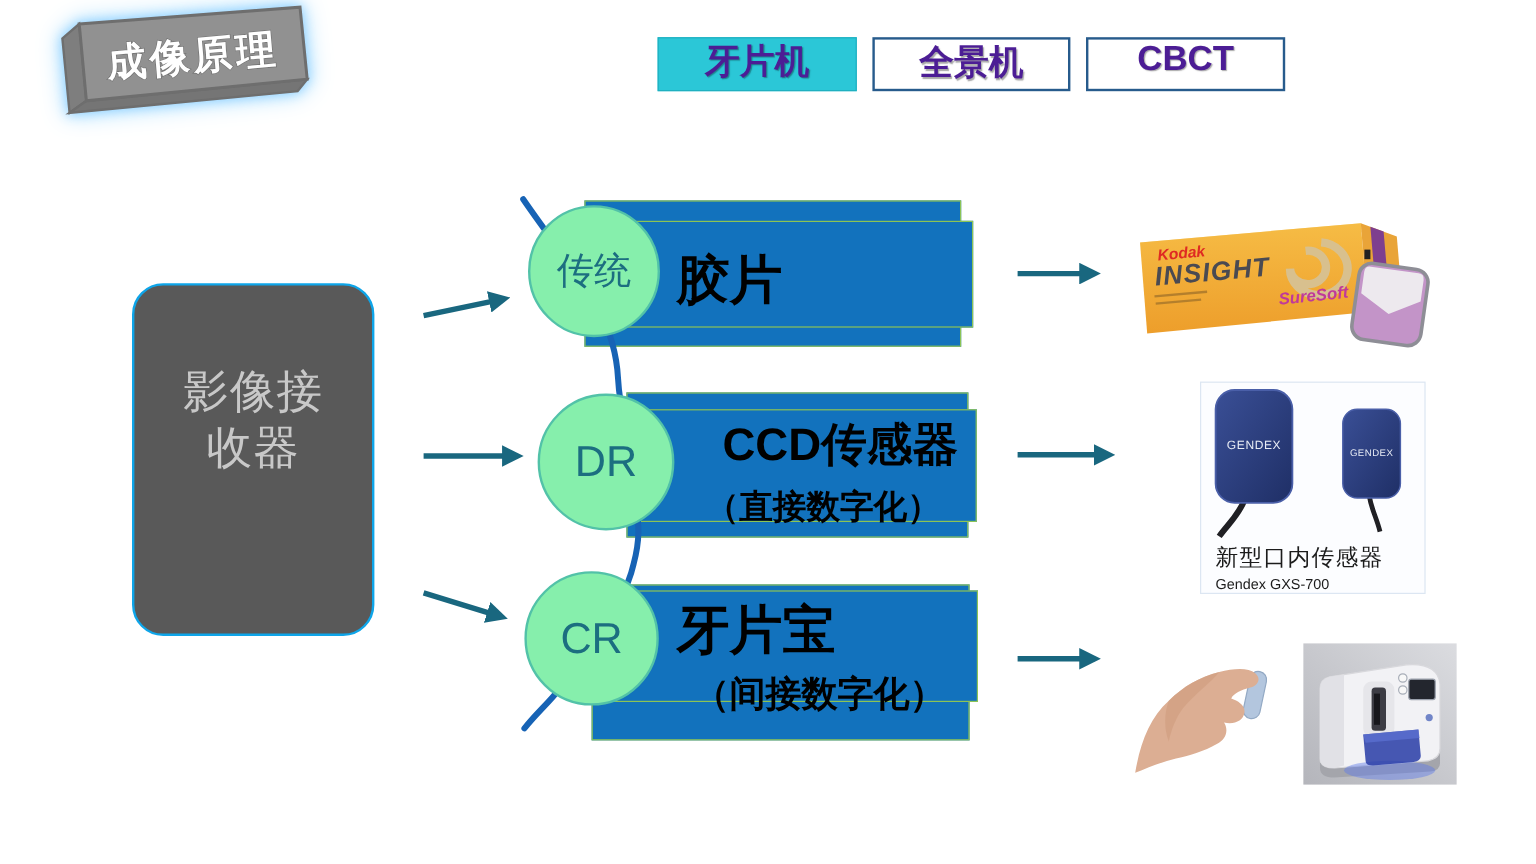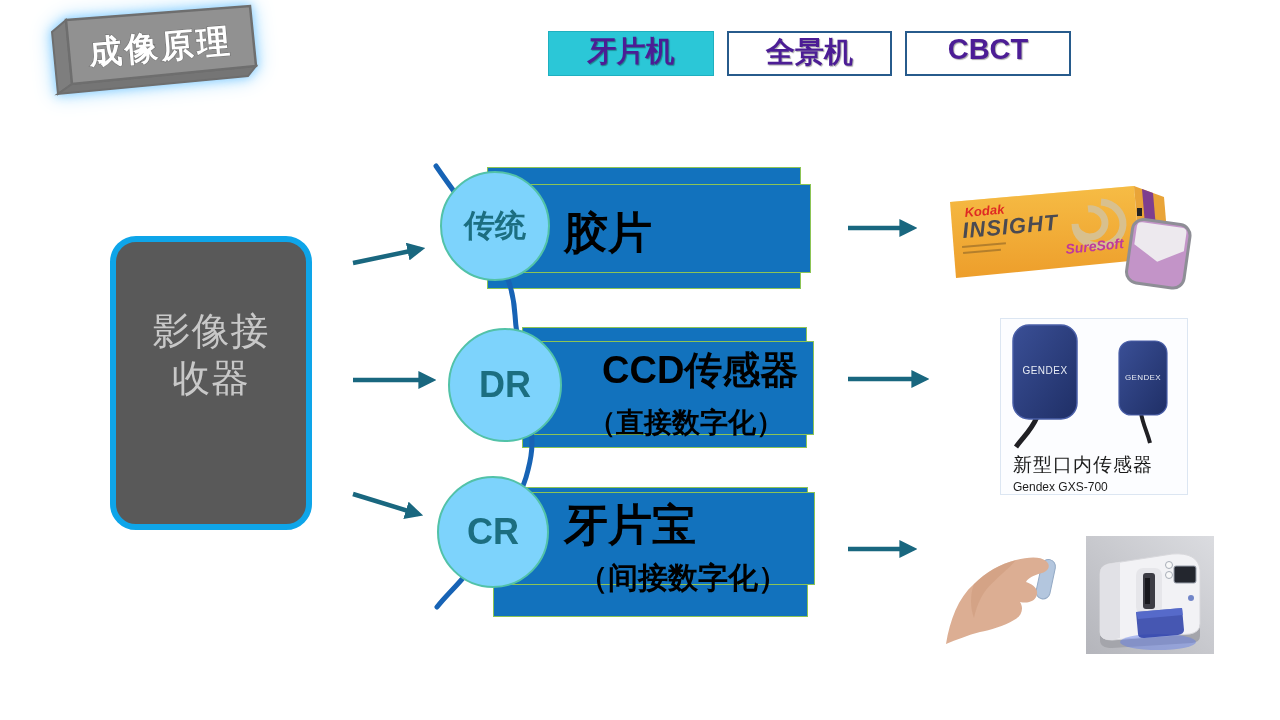--- a/index.html
+++ b/index.html
@@ -16,21 +16,21 @@
   
   .tab { position:absolute; top:31px; height:45px; display:flex; align-items:flex-start;
     justify-content:center; font-size:29px; font-weight:bold; color:#4c1d95;
     text-shadow:1px 1px 1px rgba(0,0,0,.35); cursor:pointer; }
   .tab-active { left:548px; width:166px; background:#2BC7D7; border:1px solid #1FB0C0; }
   .tab-2 { left:727px; width:165px; background:#ffffff; border:2px solid #275B8C; }
   .tab-3 { left:905px; width:166px; background:#ffffff; border:2px solid #275B8C; }
 
   
   .receiver { position:absolute; left:110px; top:236px; width:202px; height:294px;
-    background:#595959; border:6px solid #0ea5e9; border-radius:26px;
+    background:#595959; border:2px solid #0ea5e9; border-radius:26px;
     color:#C8C8C8; font-size:38px; line-height:47px; letter-spacing:1px;
     text-align:center; padding-top:66px; }
   .receiver span { display:inline-block; width:126px; }
 
   
   .overlay { position:absolute; left:0; top:0; z-index:2; pointer-events:none; }
 
   
   .bar { position:absolute; background:#1272BD; border:1.5px solid #8CC455; z-index:1; }
   .b1-back  { left:487px; top:167px; width:314px; height:122px; }
@@ -40,23 +40,23 @@
   .b3-back  { left:493px; top:487px; width:315px; height:130px; }
   .b3-front { left:502px; top:492px; width:313px; height:93px; }
   .bar-text { position:absolute; z-index:2; color:#000; font-weight:bold; white-space:nowrap; }
   .t1 { left:564px; top:204px; font-size:44px; }
   .t2 { left:602px; top:345px; font-size:38px; }
   .s2 { left:588px; top:404px; font-size:28px; }
   .t3 { left:564px; top:496px; font-size:44px; }
   .s3 { left:578px; top:558px; font-size:30px; }
 
   
-  .node { position:absolute; z-index:3; background:#7dd3fc; border:2px solid #52C2A8;
+  .node { position:absolute; z-index:3; background:#86efac; border:2px solid #52C2A8;
     border-radius:50%; display:flex; align-items:center; justify-content:center;
-    color:#1C6E80; font-weight:bold;text-align:center; }
+    color:#1C6E80; font-weight:normal;text-align:center; }
   .n1 { left:440px; top:171px; width:110px; height:110px; font-size:31px; }
   .n2 { left:448px; top:328px; width:114px; height:114px; font-size:36px; }
   .n3 { left:437px; top:476px; width:112px; height:112px; font-size:36px; }
 
   
   .img { position:absolute; z-index:2; }
   .kodak { left:938px; top:172px; }
   .gendex-panel { left:1000px; top:318px; width:188px; height:177px;
     background:#FCFDFF; border:1px solid #DCE6F2; }
   .gendex-caption { position:absolute; left:12px; top:133px; color:#1c1c1c; }

